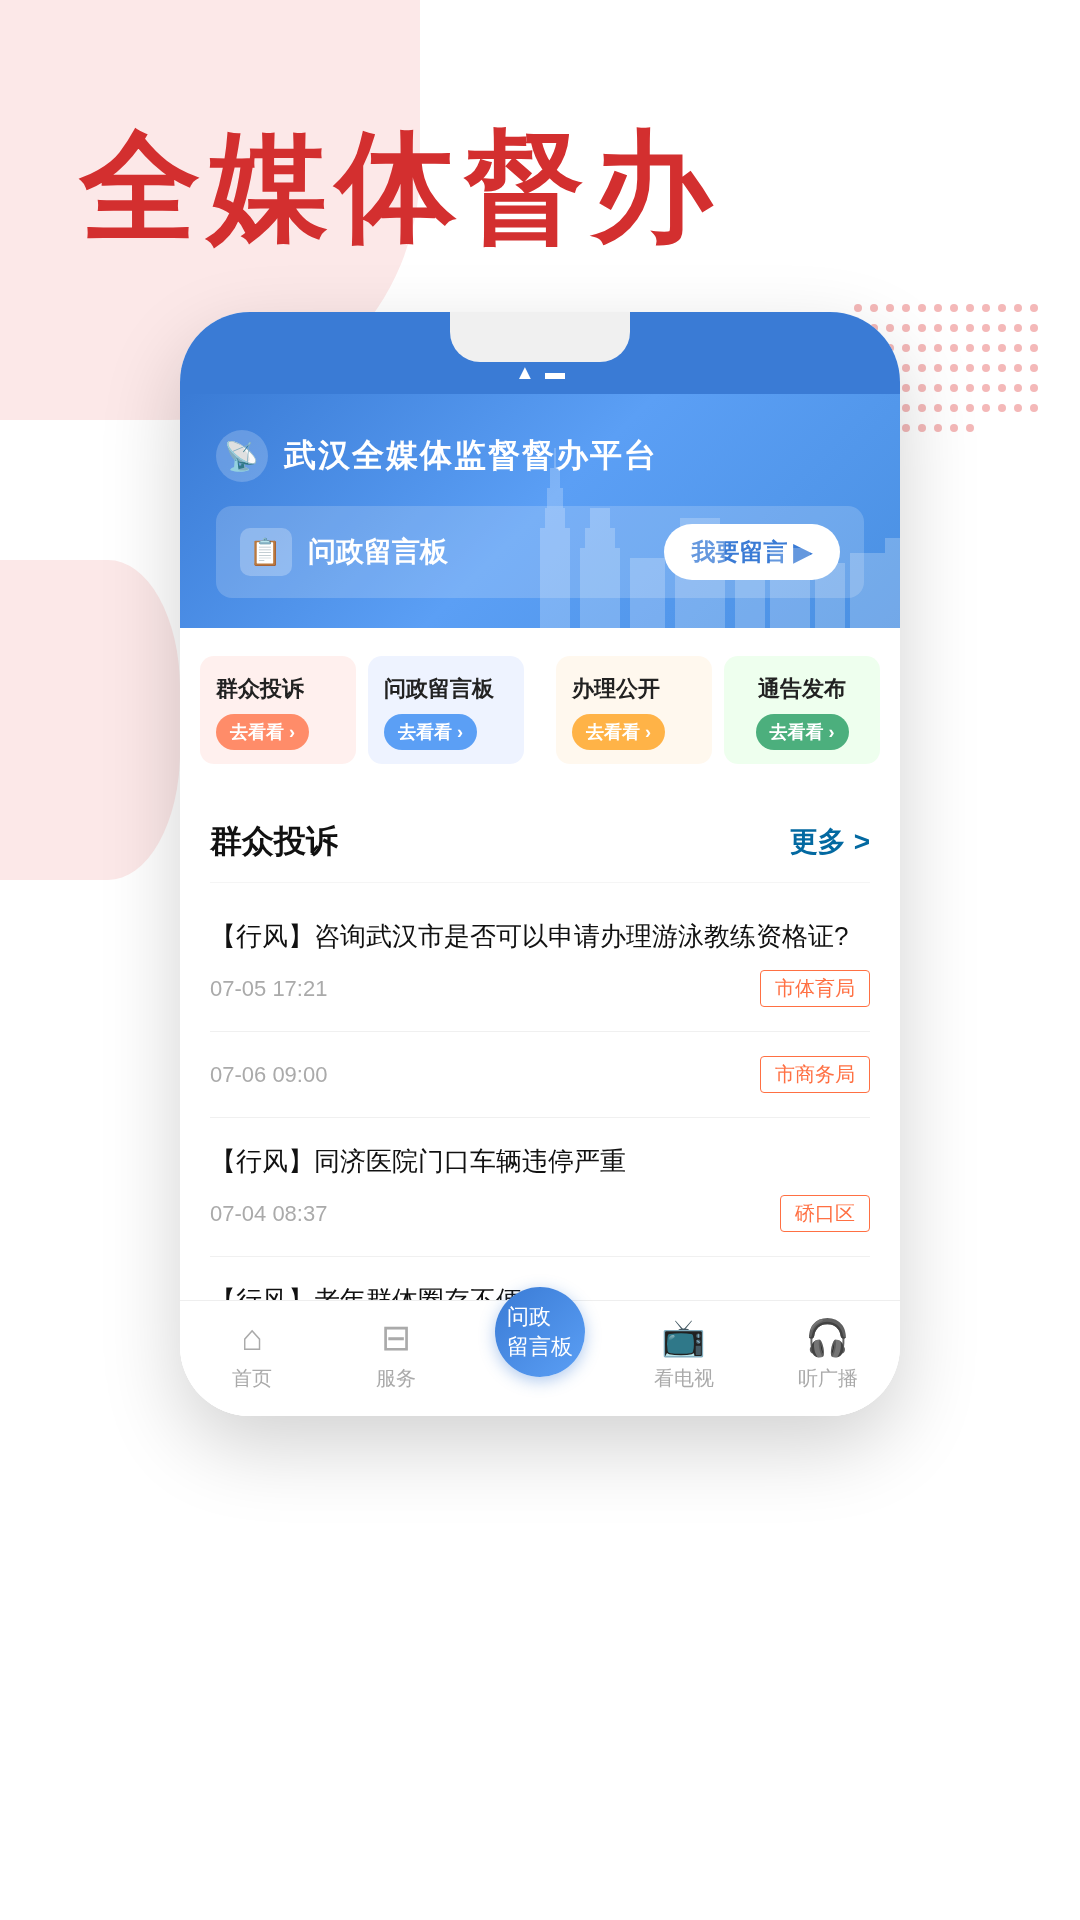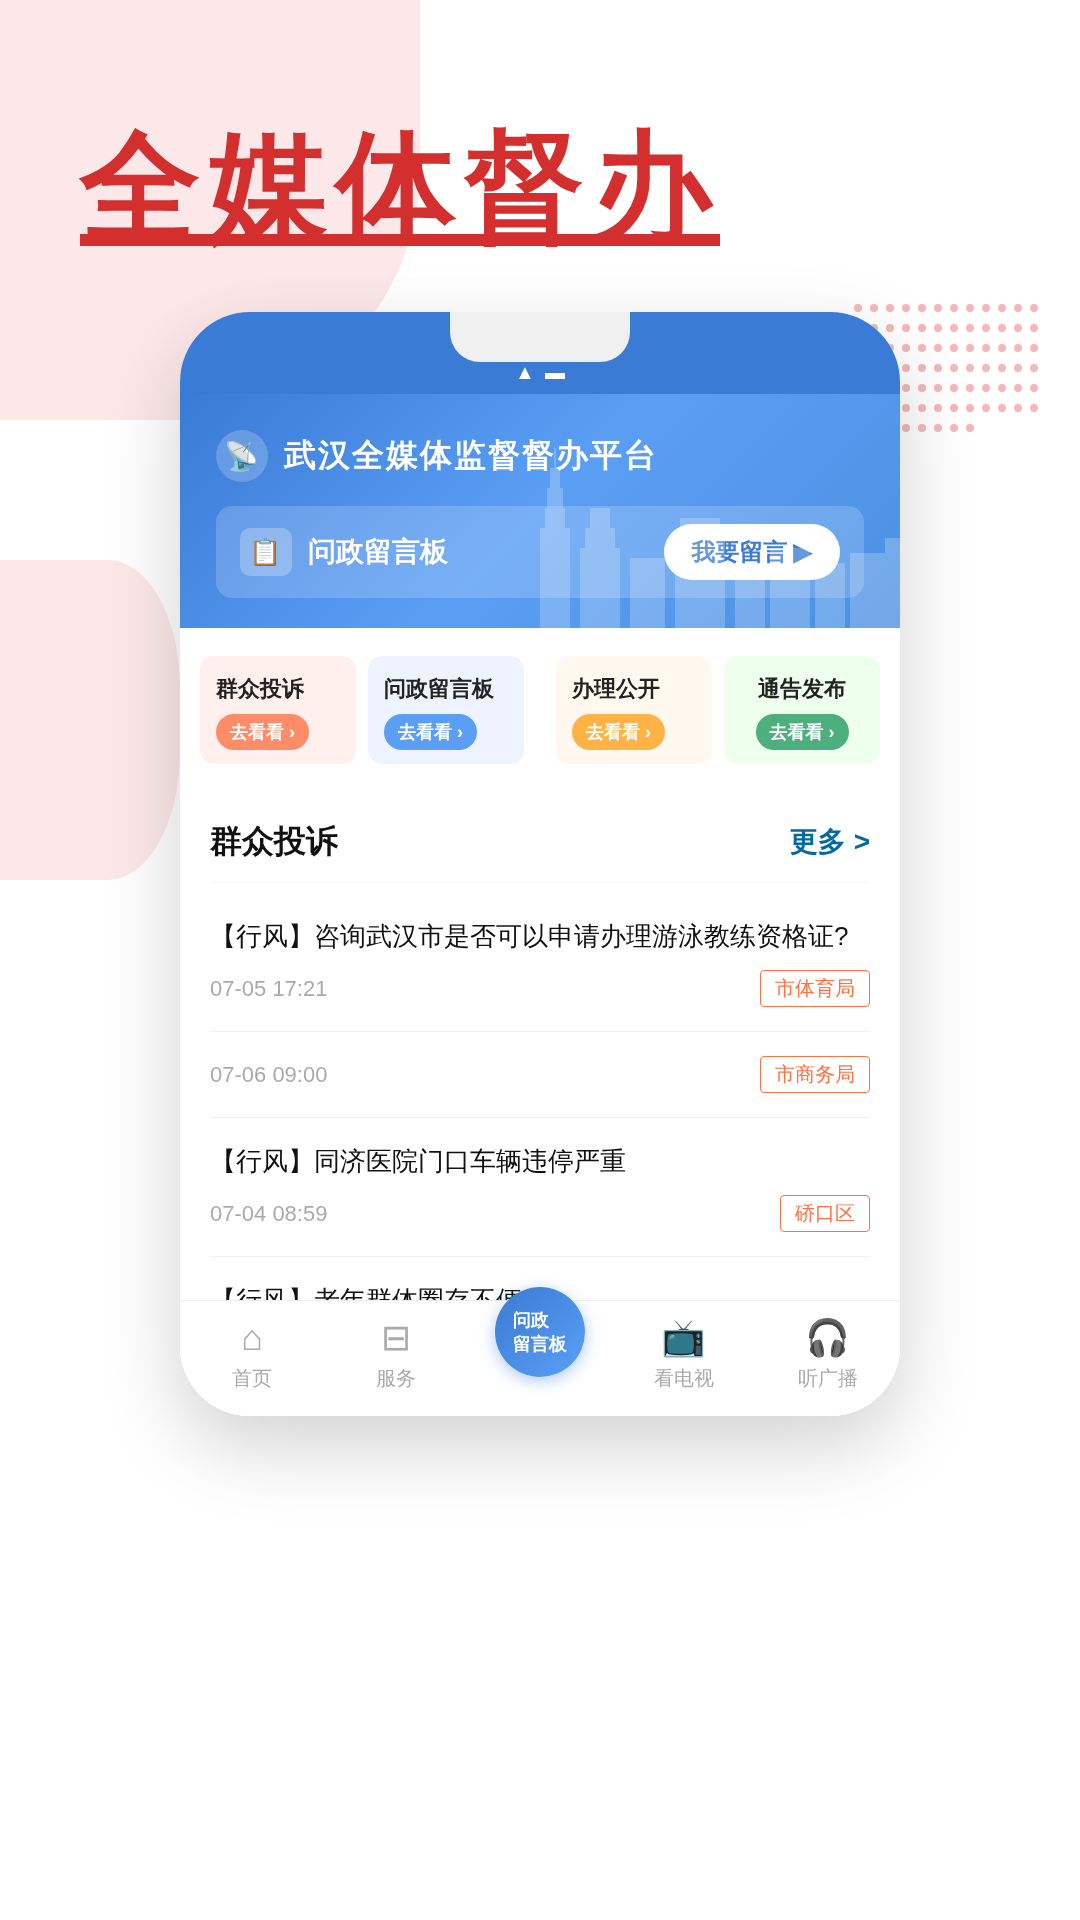--- a/index.html
+++ b/index.html
@@ -47,21 +47,20 @@
     
     .hero-title {
       position: relative;
       z-index: 1;
       padding: 120px 0 0 80px;
       font-size: 120px;
       font-weight: 900;
       color: #d32f2f;
       letter-spacing: 8px;
       line-height: 1.1;
-      text-decoration: underline;
     }
 
     
     .phone-container {
       position: relative;
       z-index: 2;
       display: flex;
       justify-content: center;
       margin-top: 60px;
     }
@@ -366,21 +365,21 @@
       <div class="news-item">
         <div class="news-meta">
           <span class="news-date">07-06 09:00</span>
           <span class="news-tag">市商务局</span>
         </div>
       </div>
 
       <div class="news-item">
         <div class="news-title">【行风】同济医院门口车辆违停严重</div>
         <div class="news-meta">
-          <span class="news-date">07-04 08:59</span>
+          <span class="news-date">07-04 08:37</span>
           <span class="news-tag">硚口区</span>
         </div>
       </div>
 
       <div class="news-item">
         <div class="news-title">【行风】老年群体圈存不便</div>
         <div class="news-meta">
           <span class="news-date">07-01 08:18</span>
           <span class="news-tag">武钢华润燃气（武汉）有限公司</span>
         </div>
@@ -391,21 +390,21 @@
       <div class="nav-item">
         <span class="nav-icon">⌂</span>
         <span class="nav-label">首页</span>
       </div>
       <div class="nav-item">
         <span class="nav-icon">⊟</span>
         <span class="nav-label">服务</span>
       </div>
       <div class="nav-item">
         <div class="nav-icon active-center">
-          <span style="font-size:18px;color:#fff;font-weight:700;letter-spacing:0;">问政<br>留言板</span>
+          <span style="font-size:22px;color:#fff;font-weight:400;letter-spacing:0;">问政<br>留言板</span>
         </div>
       </div>
       <div class="nav-item">
         <span class="nav-icon">📺</span>
         <span class="nav-label">看电视</span>
       </div>
       <div class="nav-item">
         <span class="nav-icon">🎧</span>
         <span class="nav-label">听广播</span>
       </div>

